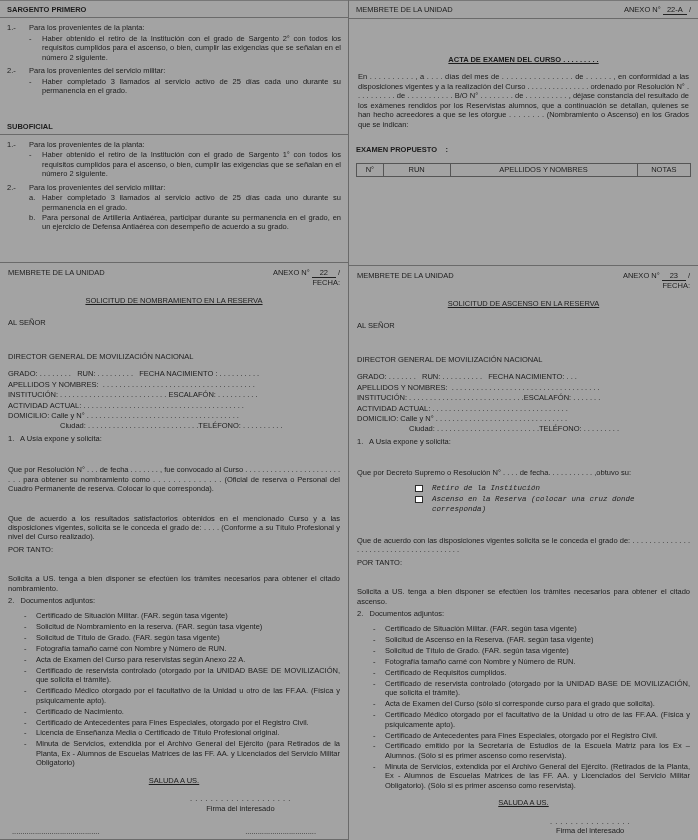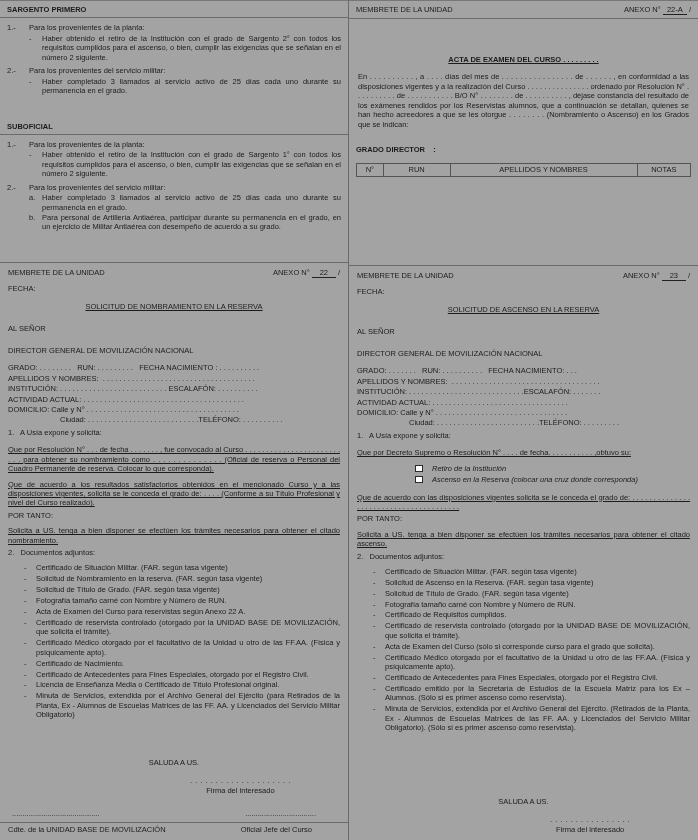--- a/index.html
+++ b/index.html
@@ -30,40 +30,40 @@
   .req-item { margin-top: 4px; }
   .req-line { display: flex; }
   .req-num { flex: none; width: 22px; }
   .req-sub { display: flex; margin-left: 22px; margin-top: 1px; }
   .sub-marker { flex: none; width: 13px; }
   .sub-text { text-align: justify; }
 
   .membrete-row { display: flex; justify-content: space-between; align-items: baseline; }
   .anexo { white-space: nowrap; }
   .anexo-num { display: inline-block; min-width: 24px; text-align: center; border-bottom: 1px solid #222; padding: 0 4px; margin: 0 0; }
-  .fecha { margin-top: 6px; }
+  .fecha { margin-top: 0; text-align: right; }
   .doc-title { text-align: center; font-weight: normal; text-decoration: underline; margin: 8px 0 10px; }
   .line { margin-top: 3px; }
-  .addressee { margin-top: 12px; margin-bottom: 7px; }
+  .addressee { margin-top: 24px; margin-bottom: 7px; }
   .field-line { margin-top: 1px; white-space: pre; overflow: hidden; }
   .field-indent { padding-left: 52px; }
   .numbered { margin-bottom: 2px; white-space: pre; }
-  .para { margin: 6px 0 0; text-align: justify; text-decoration: underline; }
+  .para { margin: 20px 0 0; text-align: justify; }
   .docs { margin-top: 2px; }
   .doc-item { display: flex; margin: 1.5px 0 0 16px; }
   .doc-dash { flex: none; width: 12px; }
   .doc-text { text-align: justify; }
 
-  .chk-list { margin: 4px 0 2px 58px; }
+  .chk-list { margin: 4px 0 2px 58px; font-family: Liberation Mono, monospace; }
   .chk-row { display: flex; margin-top: 2px; }
   .chk-box { flex: none; width: 8px; height: 7px; border: 1px solid #2a2a2a; margin: 1px 9px 0 0; background: #fff; }
   .chk-label { font-style: italic; }
 
   .sig-area { margin-top: auto; }
-  .saluda { text-align: center; margin-top: 8px; }
+  .saluda { text-align: center; margin-top: 8px; text-decoration: underline; }
   .firma-block { margin-left: 45%; width: 50%; text-align: center; margin-top: 9px; }
   .firma-dots { letter-spacing: .5px; }
   .sig-dots-row { display: flex; justify-content: space-between; margin-top: 14px; padding: 0 24px 0 4px; }
   .sig-rule { height: 1px; background: #6a6a6a; margin: 3px -8px 2px; }
   .sig-names-row { display: flex; justify-content: space-between; padding-right: 28px; }
 
   .acta-title { text-align: center; font-weight: bold; text-decoration: underline; margin-top: 36px; }
   .acta-body { text-align: justify; padding: 0 2px; }
   .grado-line { font-weight: bold; margin-top: 16px; white-space: pre; }
   .acta-table { width: 100%; border-collapse: collapse; table-layout: fixed; margin-top: 9px; }
@@ -121,21 +121,21 @@
       <div class="req-line">
         <span class="req-num">2.-</span>
         <span class="req-label">Para los provenientes del servicio militar:</span>
       </div>
       <div class="req-sub">
         <span class="sub-marker">a.</span>
         <span class="sub-text">Haber completado 3 llamados al servicio activo de 25 días cada uno durante su permanencia en el grado.</span>
       </div>
       <div class="req-sub">
         <span class="sub-marker">b.</span>
-        <span class="sub-text">Para personal de Artillería Antiaérea, participar durante su permanencia en el grado, en un ejercicio de Militar Antiaérea con desempeño de acuerdo a su grado.</span>
+        <span class="sub-text">Para personal de Artillería Antiaérea, participar durante su permanencia en el grado, en un ejercicio de Defensa Antiaérea con desempeño de acuerdo a su grado.</span>
       </div>
     </div>
   </section>
 
   <section class="quad q-lb">
     <div class="membrete-row">
       <span>MEMBRETE DE LA UNIDAD</span>
       <span class="anexo">
         <span>ANEXO N°</span>
         <span class="anexo-num">22</span>
@@ -234,21 +234,21 @@
       <span class="anexo">
         <span>ANEXO N°</span>
         <span class="anexo-num">22-A</span>
         <span>/</span>
       </span>
     </div>
     <div class="head-rule"></div>
 
     <div class="acta-title">ACTA DE EXAMEN DEL CURSO . . . . . . . . .</div>
     <p class="acta-body">En . . . . . . . . . . , a . . . . días del mes de . . . . . . . . . . . . . . . . de . . . . . . , en conformidad a las disposiciones vigentes y a la realización del Curso . . . . . . . . . . . . . . . ordenado por Resolución N° . . . . . . . . . . de . . . . . . . . . . . B/O N° . . . . . . . . de . . . . . . . . . . , déjase constancia del resultado de los exámenes rendidos por los Reservistas alumnos, que a continuación se detallan, quienes se han hecho acreedores a que se les otorgue . . . . . . . . (Nombramiento o Ascenso) en los Grados que se indican:</p>
-    <div class="grado-line">GRADO DIRECTOR    :</div>
+    <div class="grado-line">EXAMEN PROPUESTO    :</div>
 
     <table class="acta-table">
       <colgroup>
         <col style="width:8%">
           <col style="width:20%">
           <col style="width:56%">
           <col style="width:16%">
       </colgroup>
       <tbody>
           <tr>

